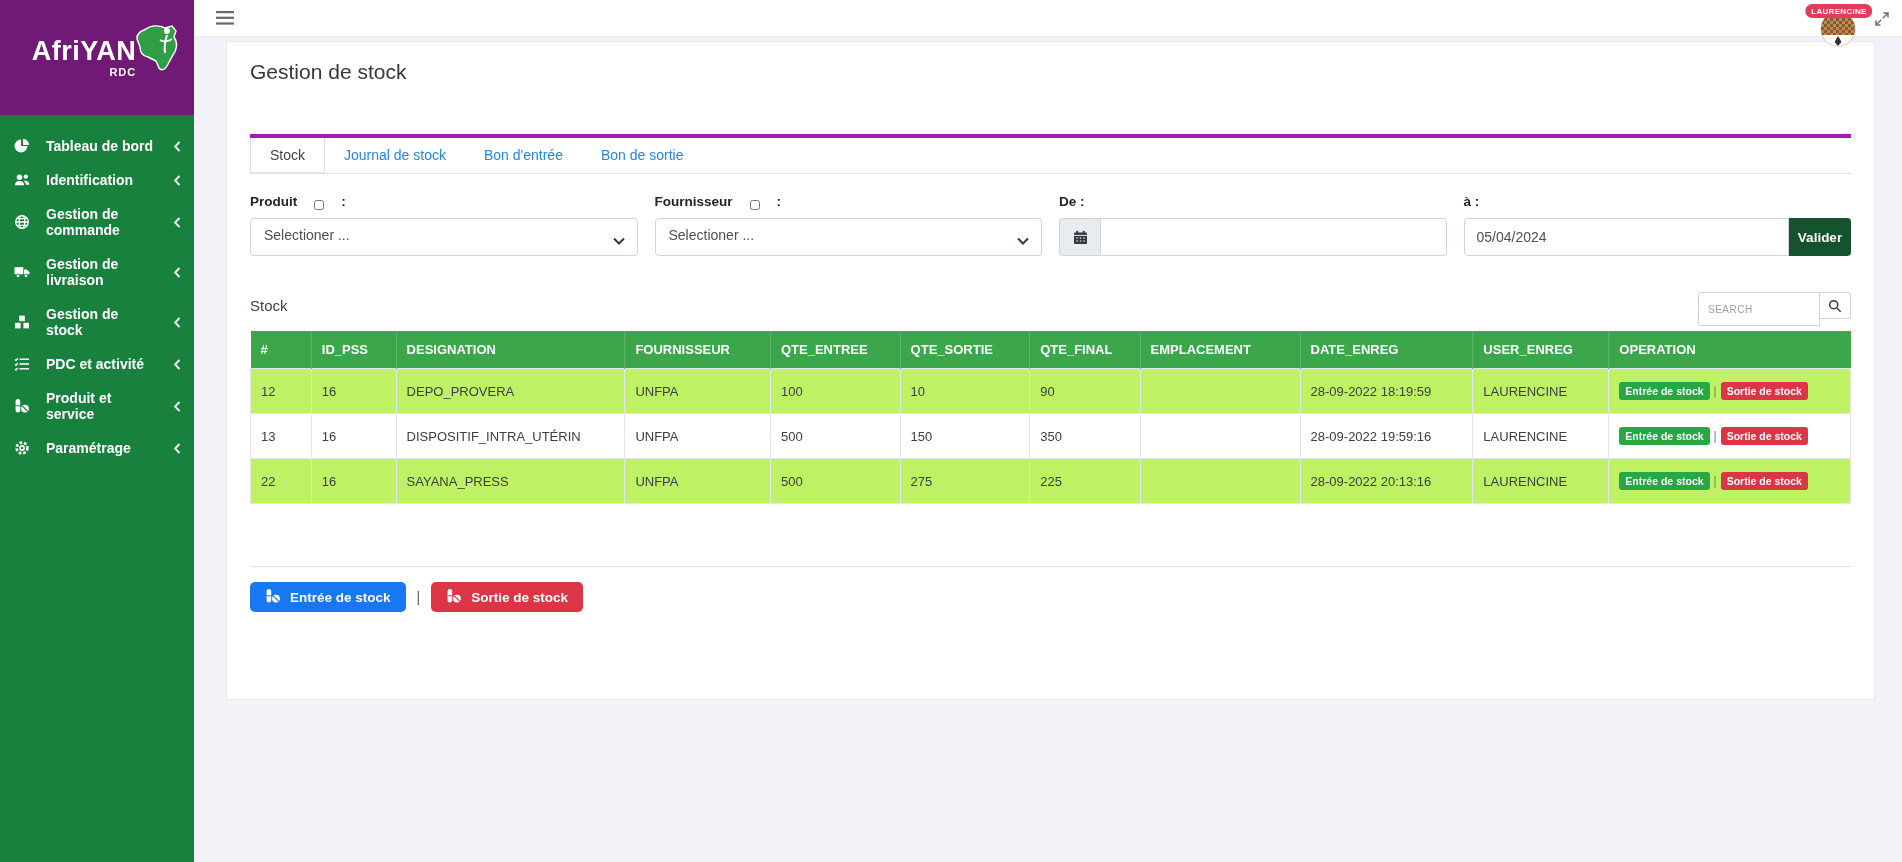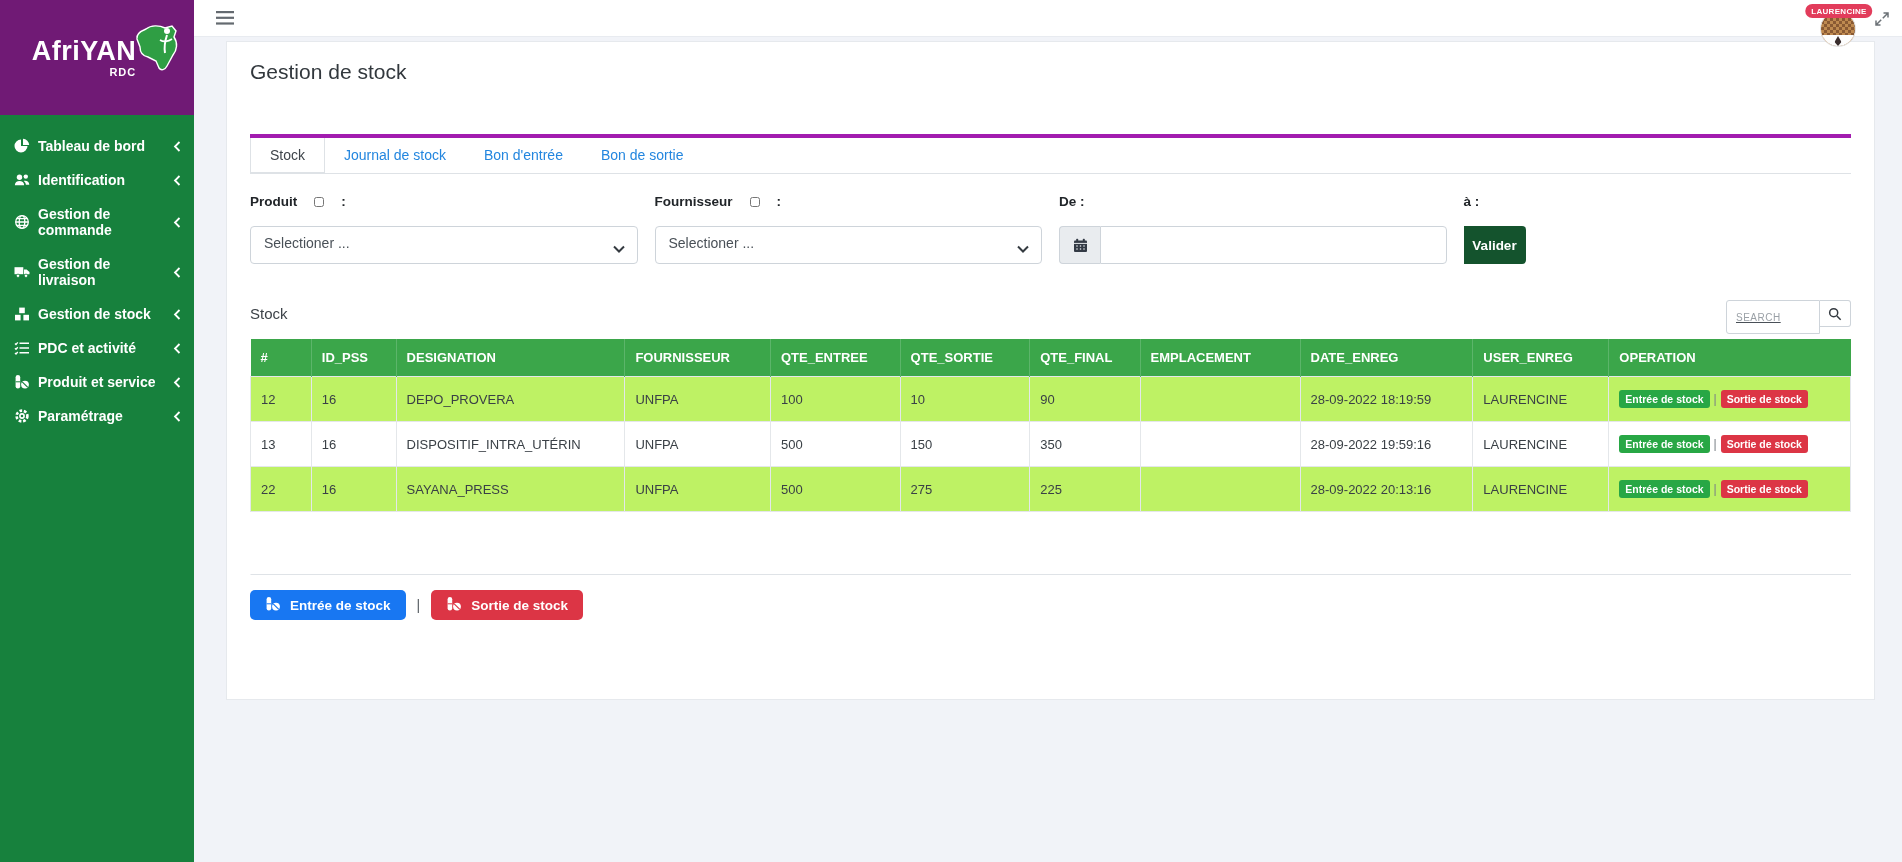--- a/index.html
+++ b/index.html
@@ -7,21 +7,21 @@
   body { font-family:"Liberation Sans", sans-serif; background:#f1f3f8; position:relative; color:#3a4046; }
 
   
   .sidebar { position:absolute; left:0; top:0; width:194px; height:862px; background:#17813d; z-index:5; }
   .logo-block { height:115px; background:#701a75; display:flex; align-items:center; justify-content:center; }
   .logo { position:relative; padding-right:26px; }
   .logo-name { color:#fff; font-weight:bold; font-size:27px; letter-spacing:.5px; line-height:1; }
   .logo-rdc { color:#fff; font-weight:bold; font-size:11px; text-align:right; margin-top:1px; letter-spacing:1px; }
   .logo-map { position:absolute; right:-18px; top:-14px; }
   .menu { padding-top:14px; }
-  .menu-item { display:flex; align-items:center; gap:8px; color:#fff; font-size:14px; font-weight:700; padding:9px 13px 9px 14px; cursor:pointer; }
+  .menu-item { display:flex; align-items:center; gap:16px; color:#fff; font-size:14px; font-weight:700; padding:9px 13px 9px 14px; cursor:pointer; }
   .menu-item .mi-icon { width:16px; height:16px; flex:0 0 16px; display:inline-flex; align-items:center; justify-content:center; }
   .menu-item .chev { margin-left:auto; display:inline-flex; }
 
   
   .navbar { position:absolute; left:194px; top:0; right:0; height:37px; background:#fff; border-bottom:1px solid #e8ebf0; z-index:4; }
   .hamburger { position:absolute; left:22px; top:11px; cursor:pointer; }
   .user { position:absolute; right:44px; top:11px; width:38px; height:38px; }
   .avatar { width:36px; height:36px; border-radius:50%; overflow:hidden; position:relative; border:1px solid #e3e3e3;
             background:repeating-conic-gradient(#8a5a33 0% 25%, #bf8a50 0% 50%); background-size:6px 6px; }
   .avatar-shirt { position:absolute; bottom:0; left:0; right:0; height:11px; background:#fdfdfd; }
@@ -38,41 +38,41 @@
 
   
   .tab-block { margin-top:50px; border-top:4px solid #a21caf; }
   .tabs { display:flex; border-bottom:1px solid #dee2e6; }
   .tab { padding:9px 19px; font-size:14px; color:#2386df; cursor:pointer; }
   .tab.active { color:#3e444a; background:#fff; border:1px solid #dee2e6; border-top:none; cursor:default; }
 
   
   .filters { display:flex; gap:17px; margin-top:20px; }
   .filter-col { flex:1; min-width:0; }
-  .filter-label { font-size:13.5px; font-weight:bold; color:#212529; margin-bottom:16px; display:flex; align-items:center; gap:16px; line-height:1.2; }
+  .filter-label { font-size:13.5px; font-weight:bold; color:#212529; margin-bottom:8px; display:flex; align-items:flex-end; gap:16px; line-height:1.2; }
   .mini-cb { width:10px; height:10px; margin:0 1px; accent-color:#fff; }
   .select { position:relative; height:38px; border:1px solid #ced4da; border-radius:4px; background:#fff; display:flex; align-items:center;
             padding:0 30px 4px 13px; font-size:14px; color:#495057; cursor:pointer; }
   .select .sel-chev { position:absolute; right:12px; top:13px; }
   .igroup { display:flex; height:38px; }
   .cal-btn { width:41px; border:1px solid #ced4da; border-right:none; background:#e9ecef; border-radius:4px 0 0 4px;
              display:flex; align-items:center; justify-content:center; cursor:pointer; }
   .igroup input { flex:1; min-width:0; border:1px solid #ced4da; border-radius:0 4px 4px 0; font-size:14px; color:#495057;
                   padding:0 12px; font-family:"Liberation Sans", sans-serif; outline:none; }
   .igroup input.first { border-radius:4px 0 0 4px; }
   .valider-btn { width:62px; background:#14532d; color:#fff; border:none; border-radius:0 4px 4px 0; font-size:13.5px;
                  font-weight:600; cursor:pointer; font-family:"Liberation Sans", sans-serif; }
 
   
   .panel { margin-top:36px; }
   .panel-head { display:flex; justify-content:space-between; align-items:center; }
   .panel-title { font-size:15px; color:#3c4248; }
   .search-group { display:flex; height:27px; }
-  .search-group input { width:94px; border:1px solid #ced4da; border-radius:3px 0 0 3px; font-size:10px; letter-spacing:.5px;
-                        padding:16px 9px; color:#495057; outline:none; font-family:"Liberation Sans", sans-serif;text-decoration:underline; }
+  .search-group input { width:122px; border:1px solid #ced4da; border-radius:3px 0 0 3px; font-size:10px; letter-spacing:.5px;
+                        padding:16px 9px; color:#495057; outline:none; font-family:"Liberation Sans", sans-serif; }
   .search-group input::placeholder { color:#9aa0a6; }
   .search-btn { width:31px; border:1px solid #ced4da; border-left:none; background:#fff; border-radius:0 3px 3px 0;
                 display:flex; align-items:center; justify-content:center; cursor:pointer; }
 
   
   table { width:100%; border-collapse:collapse; margin-top:12px; table-layout:fixed; }
   thead th { background:#3ba64a; color:#fff; font-size:13px; font-weight:bold; text-align:left; padding:11px 10px;
              border-right:1px solid #5cb56a; white-space:nowrap; overflow:hidden; }
   thead th:last-child { border-right:none; }
   tbody td { font-size:13px; color:#3a4046; padding:13px 10px; border:1px solid #e4e7ea; white-space:nowrap; overflow:hidden; }
@@ -332,20 +332,21 @@
                   </g>
                 </svg>
             </span>
             <input type="text" value="" style="">
           </div>
         </div>
 
         <div class="filter-col">
           <div class="filter-label">à :</div>
           <div class="igroup">
+            <input type="text" class="first" value="05/04/2024" style="">
             <button class="valider-btn">Valider</button>
           </div>
         </div>
       </div>
 
       <div class="panel">
         <div class="panel-head">
           <div class="panel-title">Stock</div>
           <div class="search-group">
             <input type="text" placeholder="SEARCH" style="">

